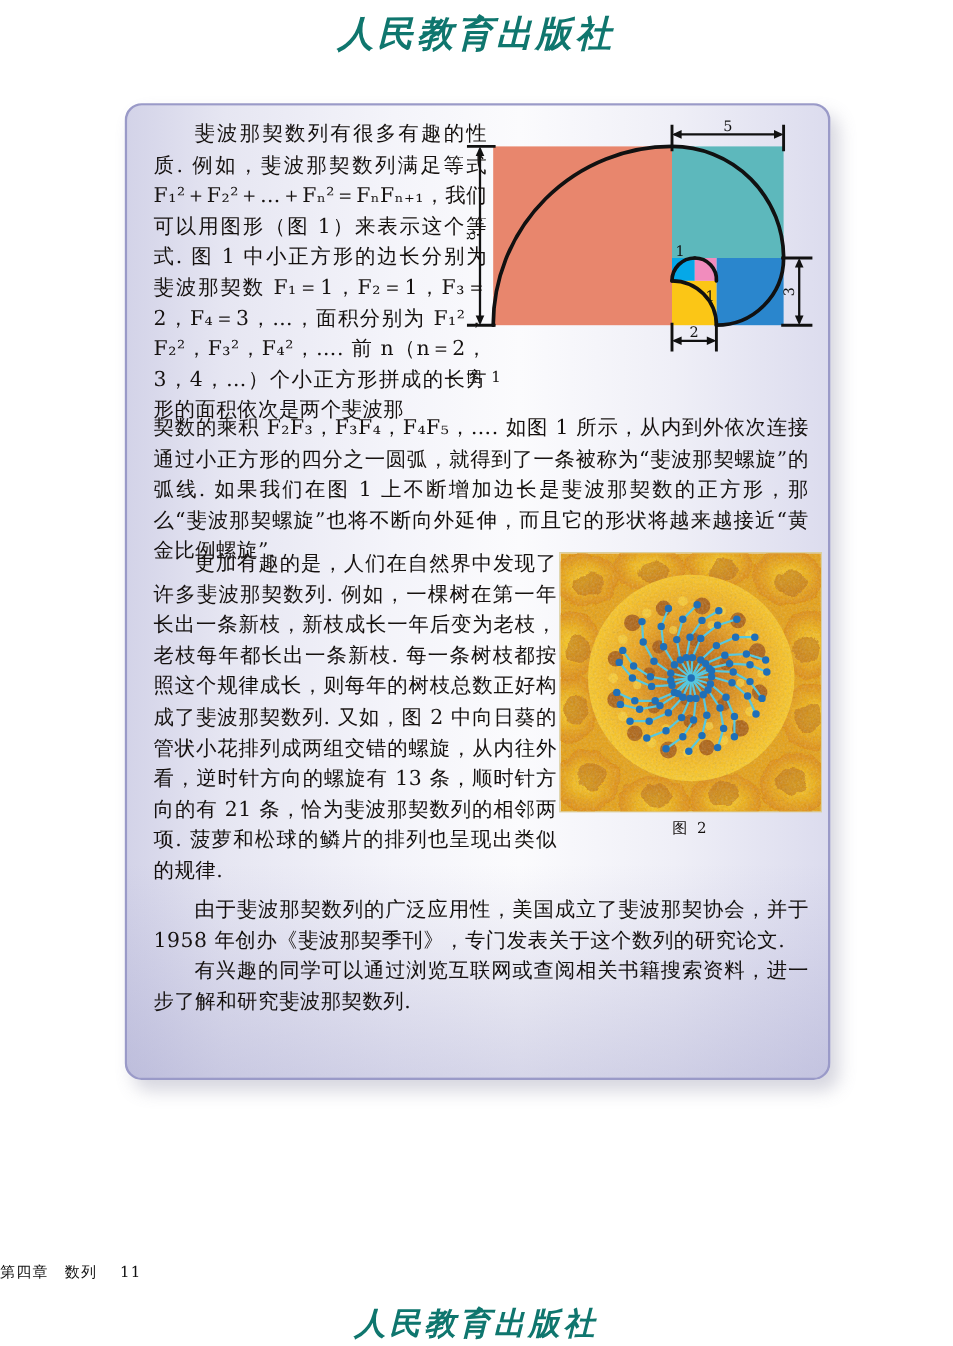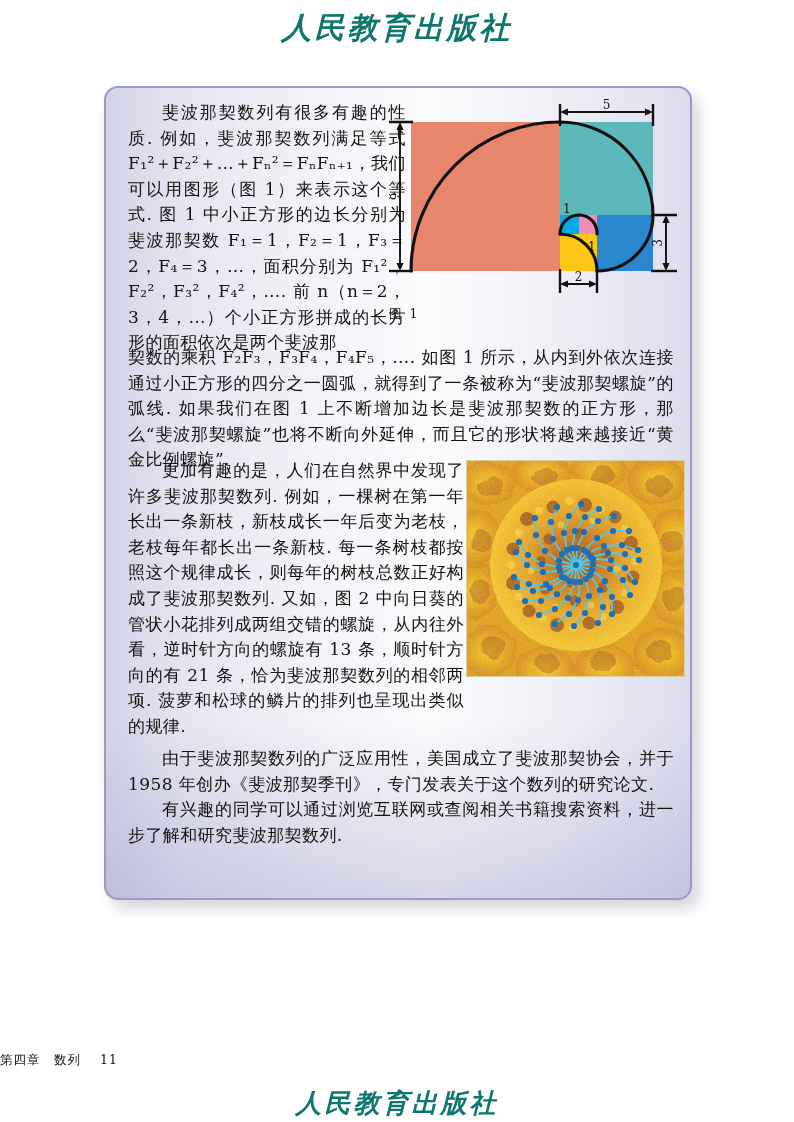--- a/index.html
+++ b/index.html
@@ -421,20 +421,21 @@
             <circle cx="145" cy="153" r="3.1"></circle>
               <circle cx="126" cy="98" r="3.1"></circle>
             <circle cx="144" cy="99" r="3.1"></circle>
               <circle cx="158" cy="107" r="3.1"></circle>
             <circle cx="168" cy="121" r="3.1"></circle>
               <circle cx="117" cy="71" r="3.1"></circle>
           </g>
         </g>
       </svg>
     </div>
+    <div class="fig2-cap">图 2</div>
   </div>
 
   <div class="cn indent flow-left2">更加有趣的是，人们在自然界中发现了许多斐波那契数列. 例如，一棵树在第一年长出一条新枝，新枝成长一年后变为老枝，老枝每年都长出一条新枝. 每一条树枝都按照这个规律成长，则每年的树枝总数正好构成了斐波那契数列. 又如，图 2 中向日葵的管状小花排列成两组交错的螺旋，从内往外看，逆时针方向的螺旋有 13 条，顺时针方向的有 21 条，恰为斐波那契数列的相邻两项. 菠萝和松球的鳞片的排列也呈现出类似的规律.</div>
 
   <div class="flow-tail">
     <div class="cn indent">由于斐波那契数列的广泛应用性，美国成立了斐波那契协会，并于 1958 年创办《斐波那契季刊》，专门发表关于这个数列的研究论文.</div>
     <div class="cn indent">有兴趣的同学可以通过浏览互联网或查阅相关书籍搜索资料，进一步了解和研究斐波那契数列.</div>
   </div>
 
 </div>

